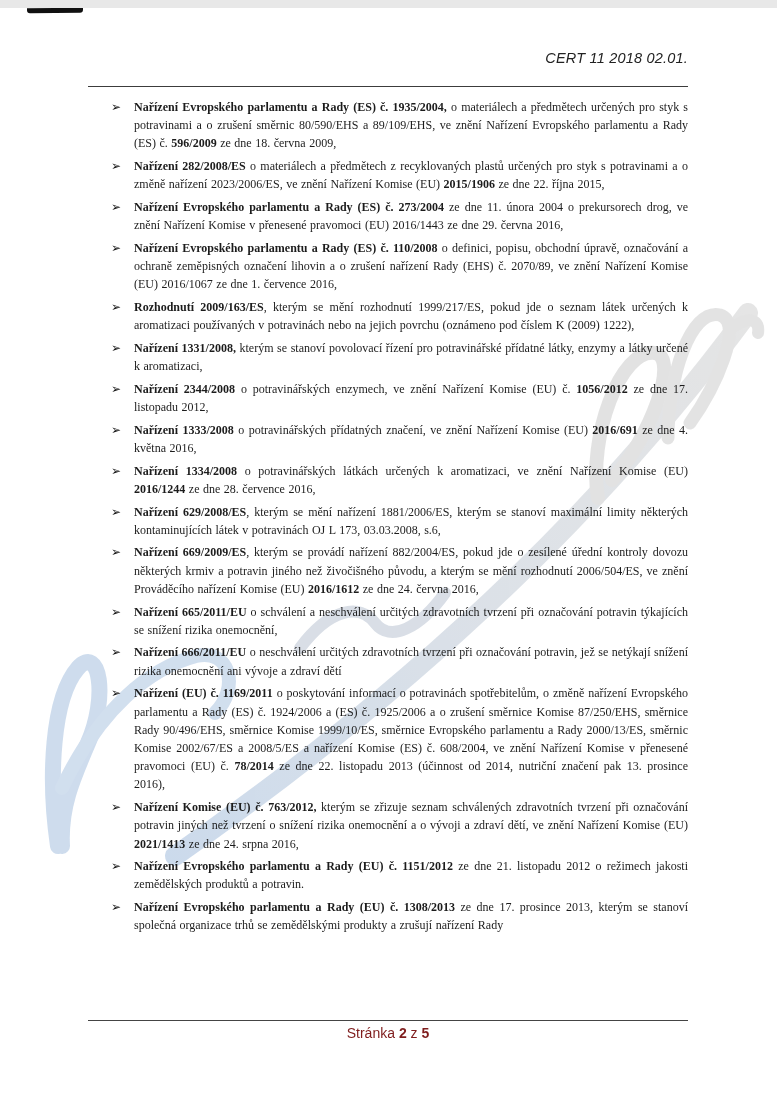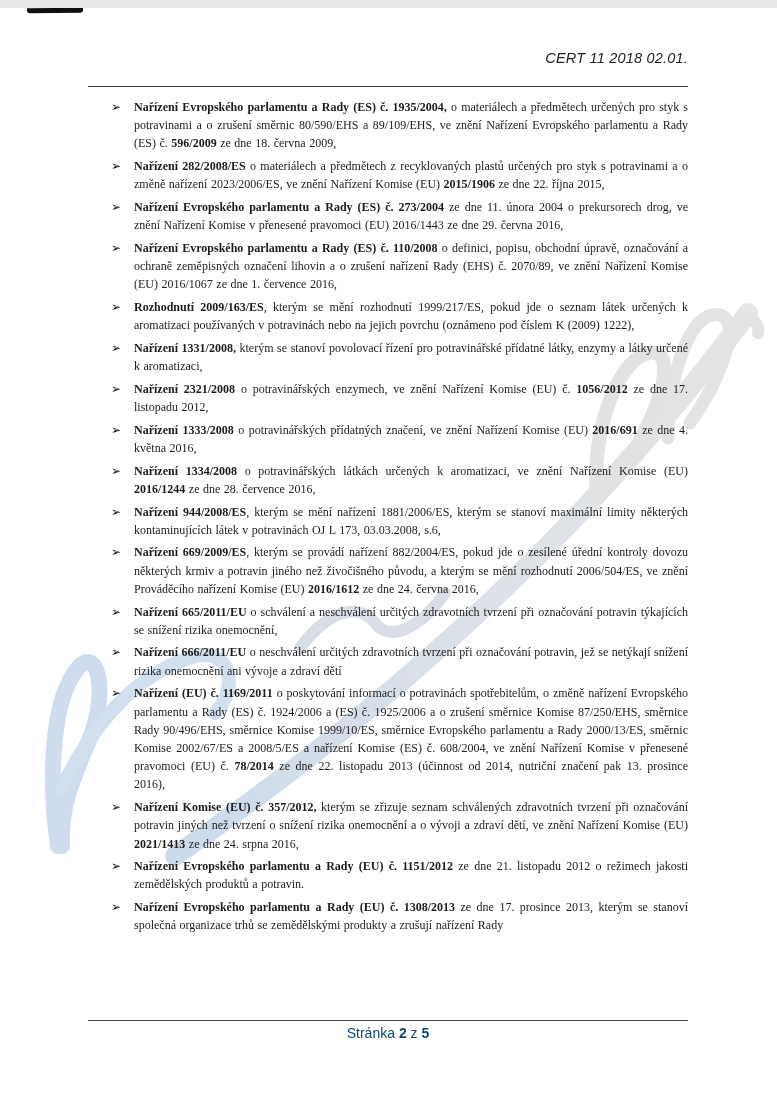--- a/index.html
+++ b/index.html
@@ -50,21 +50,21 @@
   }
   .b{font-weight:700;}
   .footer-rule{
     position:absolute;left:88px;top:1012px;width:600px;height:0;
     border-top:1.6px solid #444;
   }
   .doc-footer{
     position:absolute;left:88px;top:1017px;width:600px;
     text-align:center;
     font-family:"Liberation Sans", sans-serif;
-    font-size:14px;color:#0c4a6e;
+    font-size:14px;color:#7f1d1d;
   }
 </style>
 </head>
 <body>
 
 <div class="page">
 
   <div class="scan-smudge"></div>
 
   <svg class="watermark" width="777" height="1100" viewBox="0 0 777 1100">
@@ -110,53 +110,53 @@
         <div class="item">
           <span class="bullet">➢</span>
           <div class="item-text"><span class="b">Rozhodnutí 2009/163/ES</span><span>, kterým se mění rozhodnutí 1999/217/ES, pokud jde o seznam látek určených k aromatizaci používaných v potravinách nebo na jejich povrchu (oznámeno pod číslem K (2009) 1222),</span></div>
         </div>
         <div class="item">
           <span class="bullet">➢</span>
           <div class="item-text"><span class="b">Nařízení 1331/2008,</span><span> kterým se stanoví povolovací řízení pro potravinářské přídatné látky, enzymy a látky určené k aromatizaci,</span></div>
         </div>
         <div class="item">
           <span class="bullet">➢</span>
-          <div class="item-text"><span class="b">Nařízení 2321/2008</span><span> o potravinářských enzymech, ve znění Nařízení Komise (EU) č. </span><span class="b">1056/2012</span><span> ze dne 17. listopadu 2012,</span></div>
+          <div class="item-text"><span class="b">Nařízení 2344/2008</span><span> o potravinářských enzymech, ve znění Nařízení Komise (EU) č. </span><span class="b">1056/2012</span><span> ze dne 17. listopadu 2012,</span></div>
         </div>
         <div class="item">
           <span class="bullet">➢</span>
           <div class="item-text"><span class="b">Nařízení 1333/2008</span><span> o potravinářských přídatných značení, ve znění Nařízení Komise (EU) </span><span class="b">2016/691</span><span> ze dne 4. května 2016,</span></div>
         </div>
         <div class="item">
           <span class="bullet">➢</span>
           <div class="item-text"><span class="b">Nařízení 1334/2008</span><span> o potravinářských látkách určených k aromatizaci, ve znění Nařízení Komise (EU) </span><span class="b">2016/1244</span><span> ze dne 28. července 2016,</span></div>
         </div>
         <div class="item">
           <span class="bullet">➢</span>
-          <div class="item-text"><span class="b">Nařízení 944/2008/ES</span><span>, kterým se mění nařízení 1881/2006/ES, kterým se stanoví maximální limity některých kontaminujících látek v potravinách OJ L 173, 03.03.2008, s.6,</span></div>
+          <div class="item-text"><span class="b">Nařízení 629/2008/ES</span><span>, kterým se mění nařízení 1881/2006/ES, kterým se stanoví maximální limity některých kontaminujících látek v potravinách OJ L 173, 03.03.2008, s.6,</span></div>
         </div>
         <div class="item">
           <span class="bullet">➢</span>
           <div class="item-text"><span class="b">Nařízení 669/2009/ES</span><span>, kterým se provádí nařízení 882/2004/ES, pokud jde o zesílené úřední kontroly dovozu některých krmiv a potravin jiného než živočišného původu, a kterým se mění rozhodnutí 2006/504/ES, ve znění Prováděcího nařízení Komise (EU) </span><span class="b">2016/1612</span><span> ze dne 24. června 2016,</span></div>
         </div>
         <div class="item">
           <span class="bullet">➢</span>
           <div class="item-text"><span class="b">Nařízení 665/2011/EU</span><span> o schválení a neschválení určitých zdravotních tvrzení při označování potravin týkajících se snížení rizika onemocnění,</span></div>
         </div>
         <div class="item">
           <span class="bullet">➢</span>
           <div class="item-text"><span class="b">Nařízení 666/2011/EU</span><span> o neschválení určitých zdravotních tvrzení při označování potravin, jež se netýkají snížení rizika onemocnění ani vývoje a zdraví dětí</span></div>
         </div>
         <div class="item">
           <span class="bullet">➢</span>
           <div class="item-text"><span class="b">Nařízení (EU) č. 1169/2011</span><span> o poskytování informací o potravinách spotřebitelům, o změně nařízení Evropského parlamentu a Rady (ES) č. 1924/2006 a (ES) č. 1925/2006 a o zrušení směrnice Komise 87/250/EHS, směrnice Rady 90/496/EHS, směrnice Komise 1999/10/ES, směrnice Evropského parlamentu a Rady 2000/13/ES, směrnic Komise 2002/67/ES a 2008/5/ES a nařízení Komise (ES) č. 608/2004, ve znění Nařízení Komise v přenesené pravomoci (EU) č. </span><span class="b">78/2014</span><span> ze dne 22. listopadu 2013 (účinnost od 2014, nutriční značení pak 13. prosince 2016),</span></div>
         </div>
         <div class="item">
           <span class="bullet">➢</span>
-          <div class="item-text"><span class="b">Nařízení Komise (EU) č. 357/2012,</span><span> kterým se zřizuje seznam schválených zdravotních tvrzení při označování potravin jiných než tvrzení o snížení rizika onemocnění a o vývoji a zdraví dětí, ve znění Nařízení Komise (EU) </span><span class="b">2021/1413</span><span> ze dne 24. srpna 2016,</span></div>
+          <div class="item-text"><span class="b">Nařízení Komise (EU) č. 763/2012,</span><span> kterým se zřizuje seznam schválených zdravotních tvrzení při označování potravin jiných než tvrzení o snížení rizika onemocnění a o vývoji a zdraví dětí, ve znění Nařízení Komise (EU) </span><span class="b">2021/1413</span><span> ze dne 24. srpna 2016,</span></div>
         </div>
         <div class="item">
           <span class="bullet">➢</span>
           <div class="item-text"><span class="b">Nařízení Evropského parlamentu a Rady (EU) č. 1151/2012</span><span> ze dne 21. listopadu 2012 o režimech jakosti zemědělských produktů a potravin.</span></div>
         </div>
         <div class="item">
           <span class="bullet">➢</span>
           <div class="item-text"><span class="b">Nařízení Evropského parlamentu a Rady (EU) č. 1308/2013</span><span> ze dne 17. prosince 2013, kterým se stanoví společná organizace trhů se zemědělskými produkty a zrušují nařízení Rady</span></div>
         </div>
       </div>

